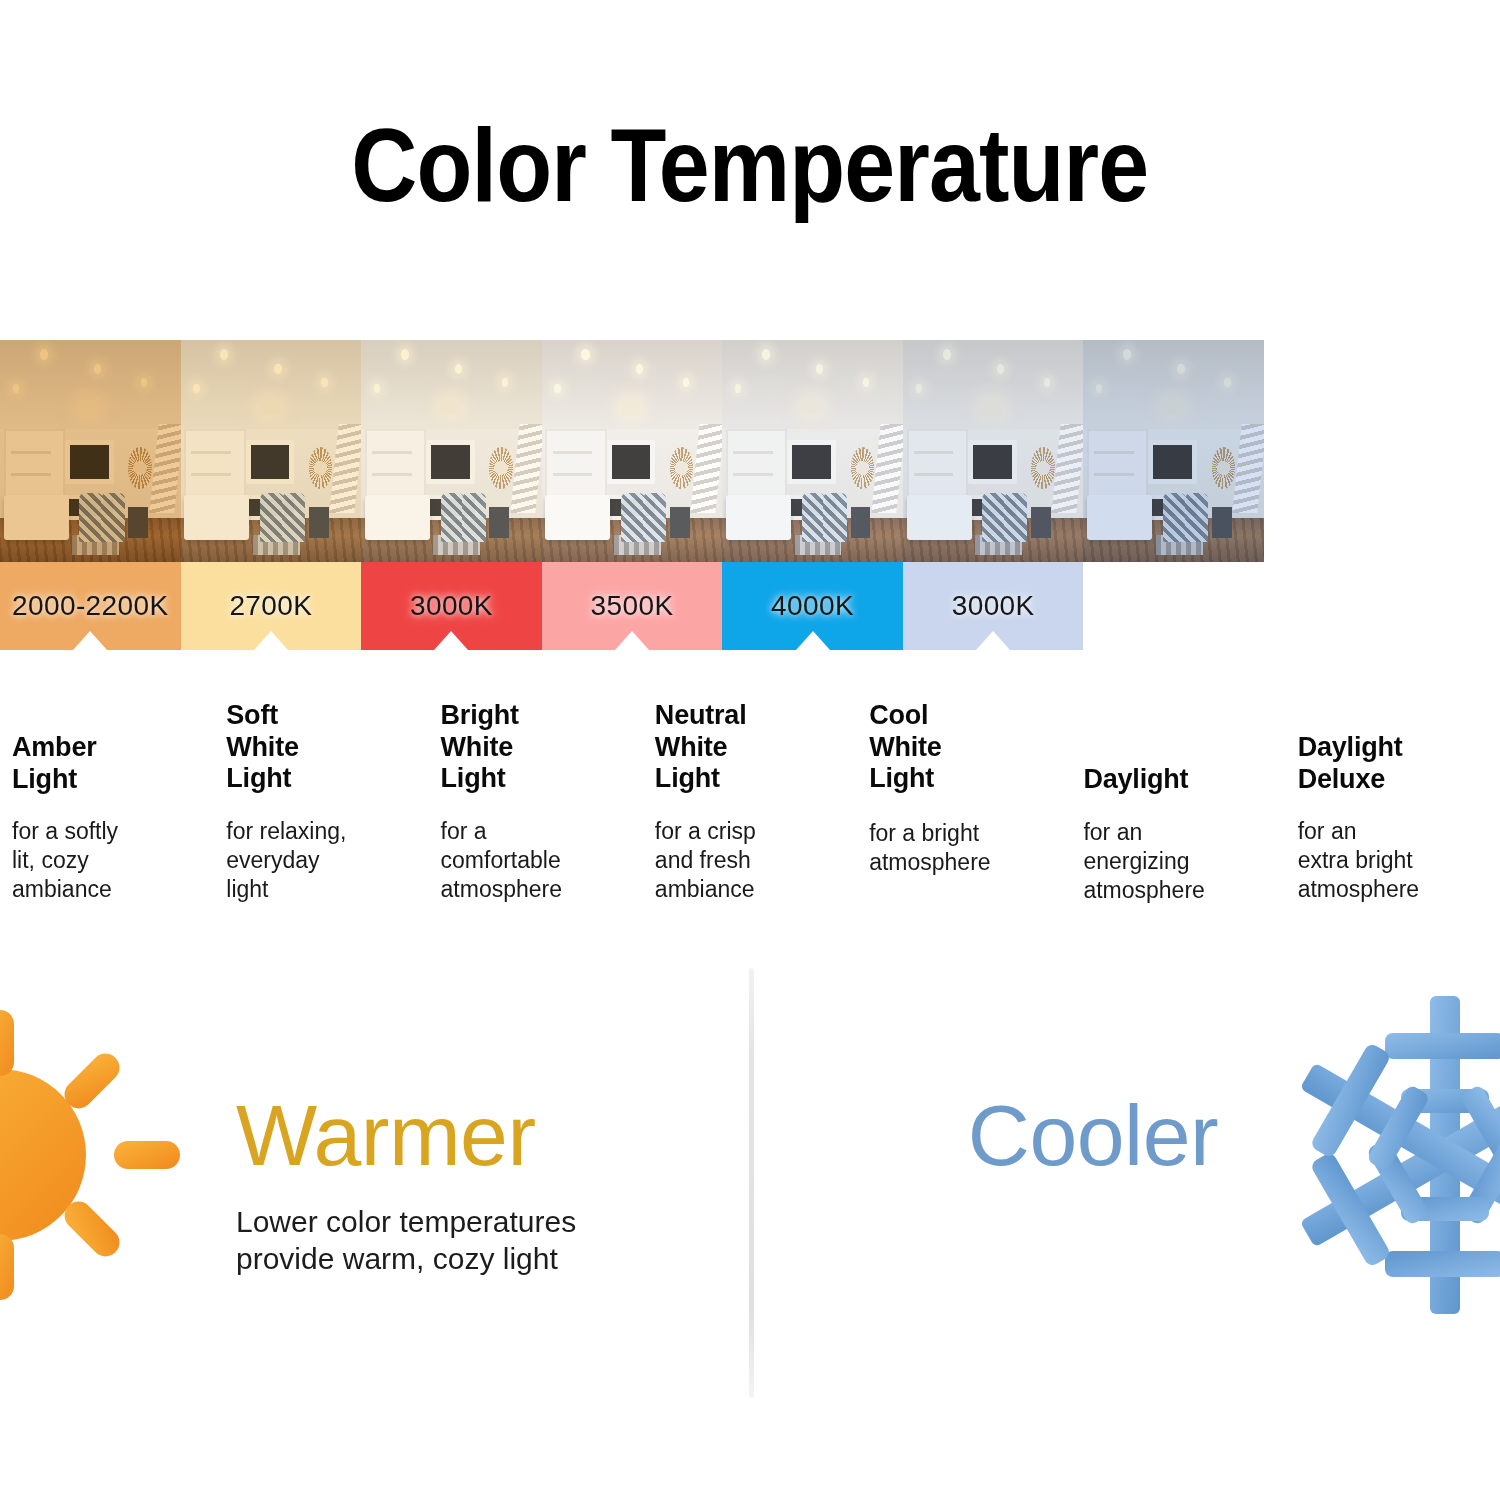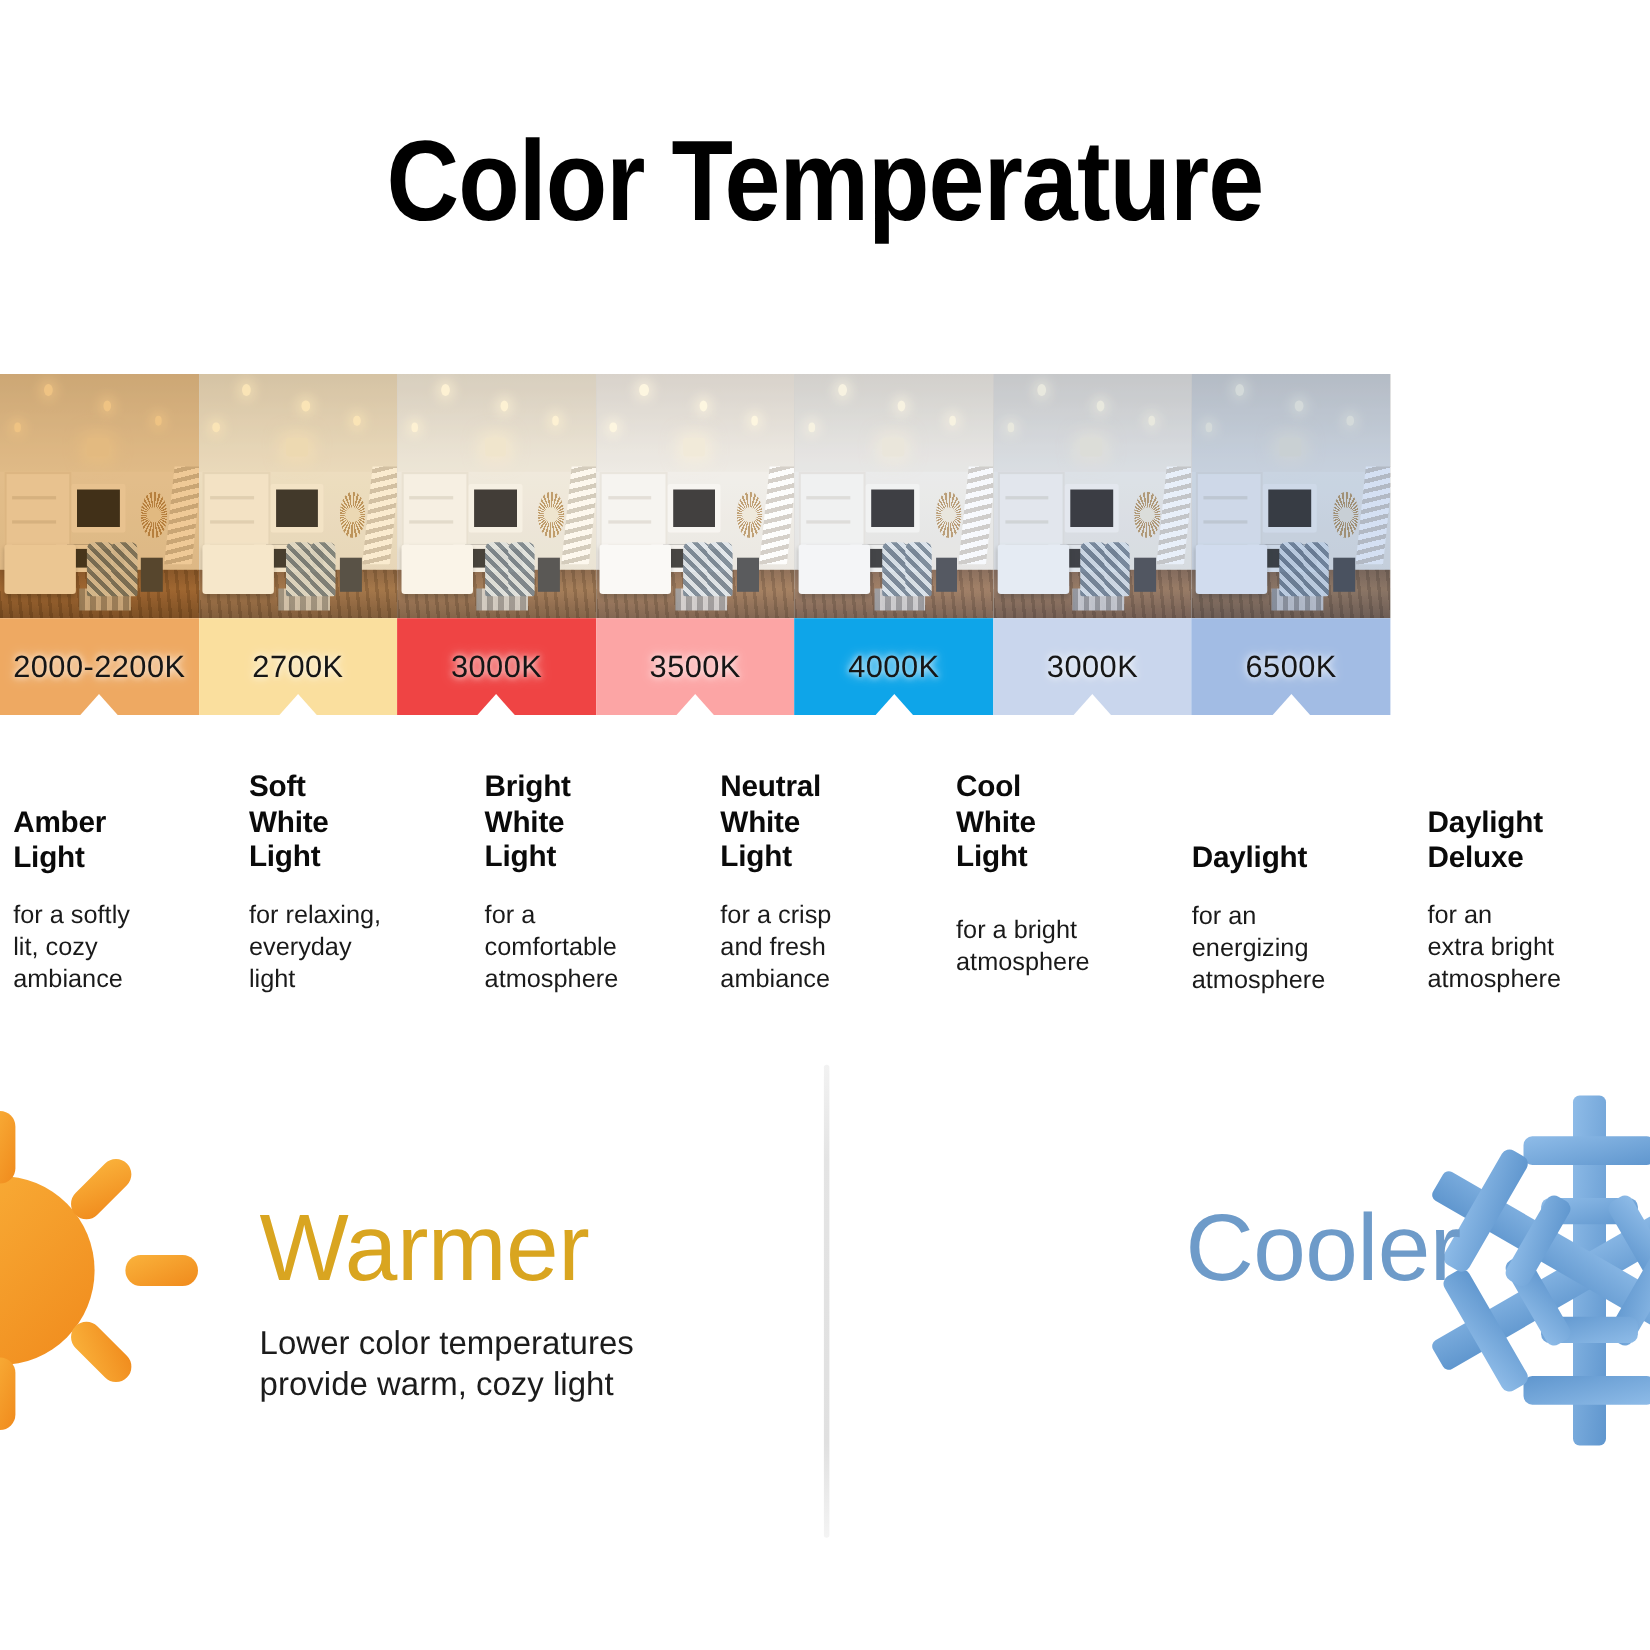--- a/index.html
+++ b/index.html
@@ -133,21 +133,21 @@
     border-radius:3px;
   }
 
   .sun{ position:absolute; left:-118px; top:1000px; width:340px; height:310px; }
   .snow{ position:absolute; right:-110px; top:990px; width:330px; height:330px; }
 
   .warm-block{
     position:absolute; left:236px; top:1092px; width:450px; text-align:left;
   }
   .cool-block{
-    position:absolute; left:858px; top:1092px; width:470px; text-align:right;
+    position:absolute; left:858px; top:1092px; width:470px; text-align:center;
   }
   .big-warm{
     font-size:86px; font-weight:300; color:#D9A520; line-height:1;
     letter-spacing:-.5px;
   }
   .big-cool{
     font-size:86px; font-weight:300; color:#6E9BC9; line-height:1;
     letter-spacing:-.5px;
   }
   .sub{
@@ -389,24 +389,20 @@
     <div class="chair b"></div>
     <div class="pendant"></div>
     <div class="can c1"></div>
           <div class="can c2"></div>
     <div class="can c3"></div>
           <div class="can c4"></div>
   </div>
       <div class="tint" style="background:#7FA3DB;opacity:0.42"></div>
       <div class="tint2" style="background:#D2E3FF"></div>
     </div>
-    <div class="swatch" style="background:#A2BCE4">
-      <span class="kelvin">6500K</span>
-      <span class="notch"></span>
-    </div>
     </div>
   </div>
 
 <div class="labels" id="labels">
     <div class="lcol">
     <div class="lname" style="padding-top:32px">Amber<br>Light</div>
     <div class="ldesc" style="margin-top:22px">for a softly<br>lit, cozy<br>ambiance</div>
     </div>
     <div class="lcol">
     <div class="lname" style="padding-top:0px">Soft<br>White<br>Light</div>
@@ -415,21 +411,21 @@
     <div class="lcol">
     <div class="lname" style="padding-top:0px">Bright<br>White<br>Light</div>
     <div class="ldesc" style="margin-top:22px">for a<br>comfortable<br>atmosphere</div>
     </div>
     <div class="lcol">
     <div class="lname" style="padding-top:0px">Neutral<br>White<br>Light</div>
     <div class="ldesc" style="margin-top:22px">for a crisp<br>and fresh<br>ambiance</div>
     </div>
     <div class="lcol">
     <div class="lname" style="padding-top:0px">Cool<br>White<br>Light</div>
-    <div class="ldesc" style="margin-top:36px">for a bright<br>atmosphere</div>
+    <div class="ldesc" style="margin-top:24px">for a bright<br>atmosphere</div>
     </div>
     <div class="lcol">
     <div class="lname" style="padding-top:64px">Daylight</div>
     <div class="ldesc" style="margin-top:22px">for an<br>energizing<br>atmosphere</div>
     </div>
     <div class="lcol">
     <div class="lname" style="padding-top:32px">Daylight<br>Deluxe</div>
     <div class="ldesc" style="margin-top:22px">for an<br>extra bright<br>atmosphere</div>
     </div>
   </div>

